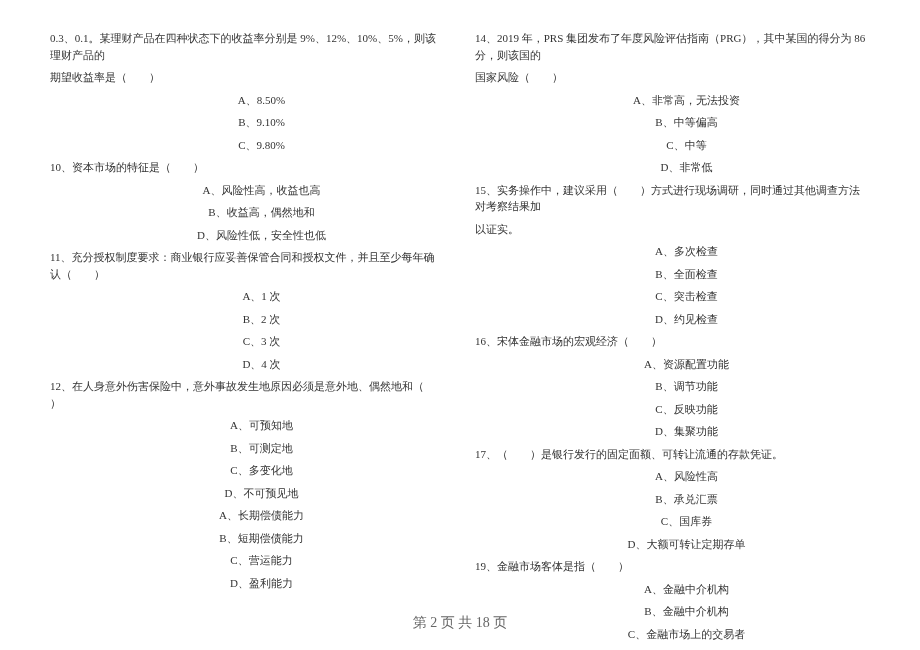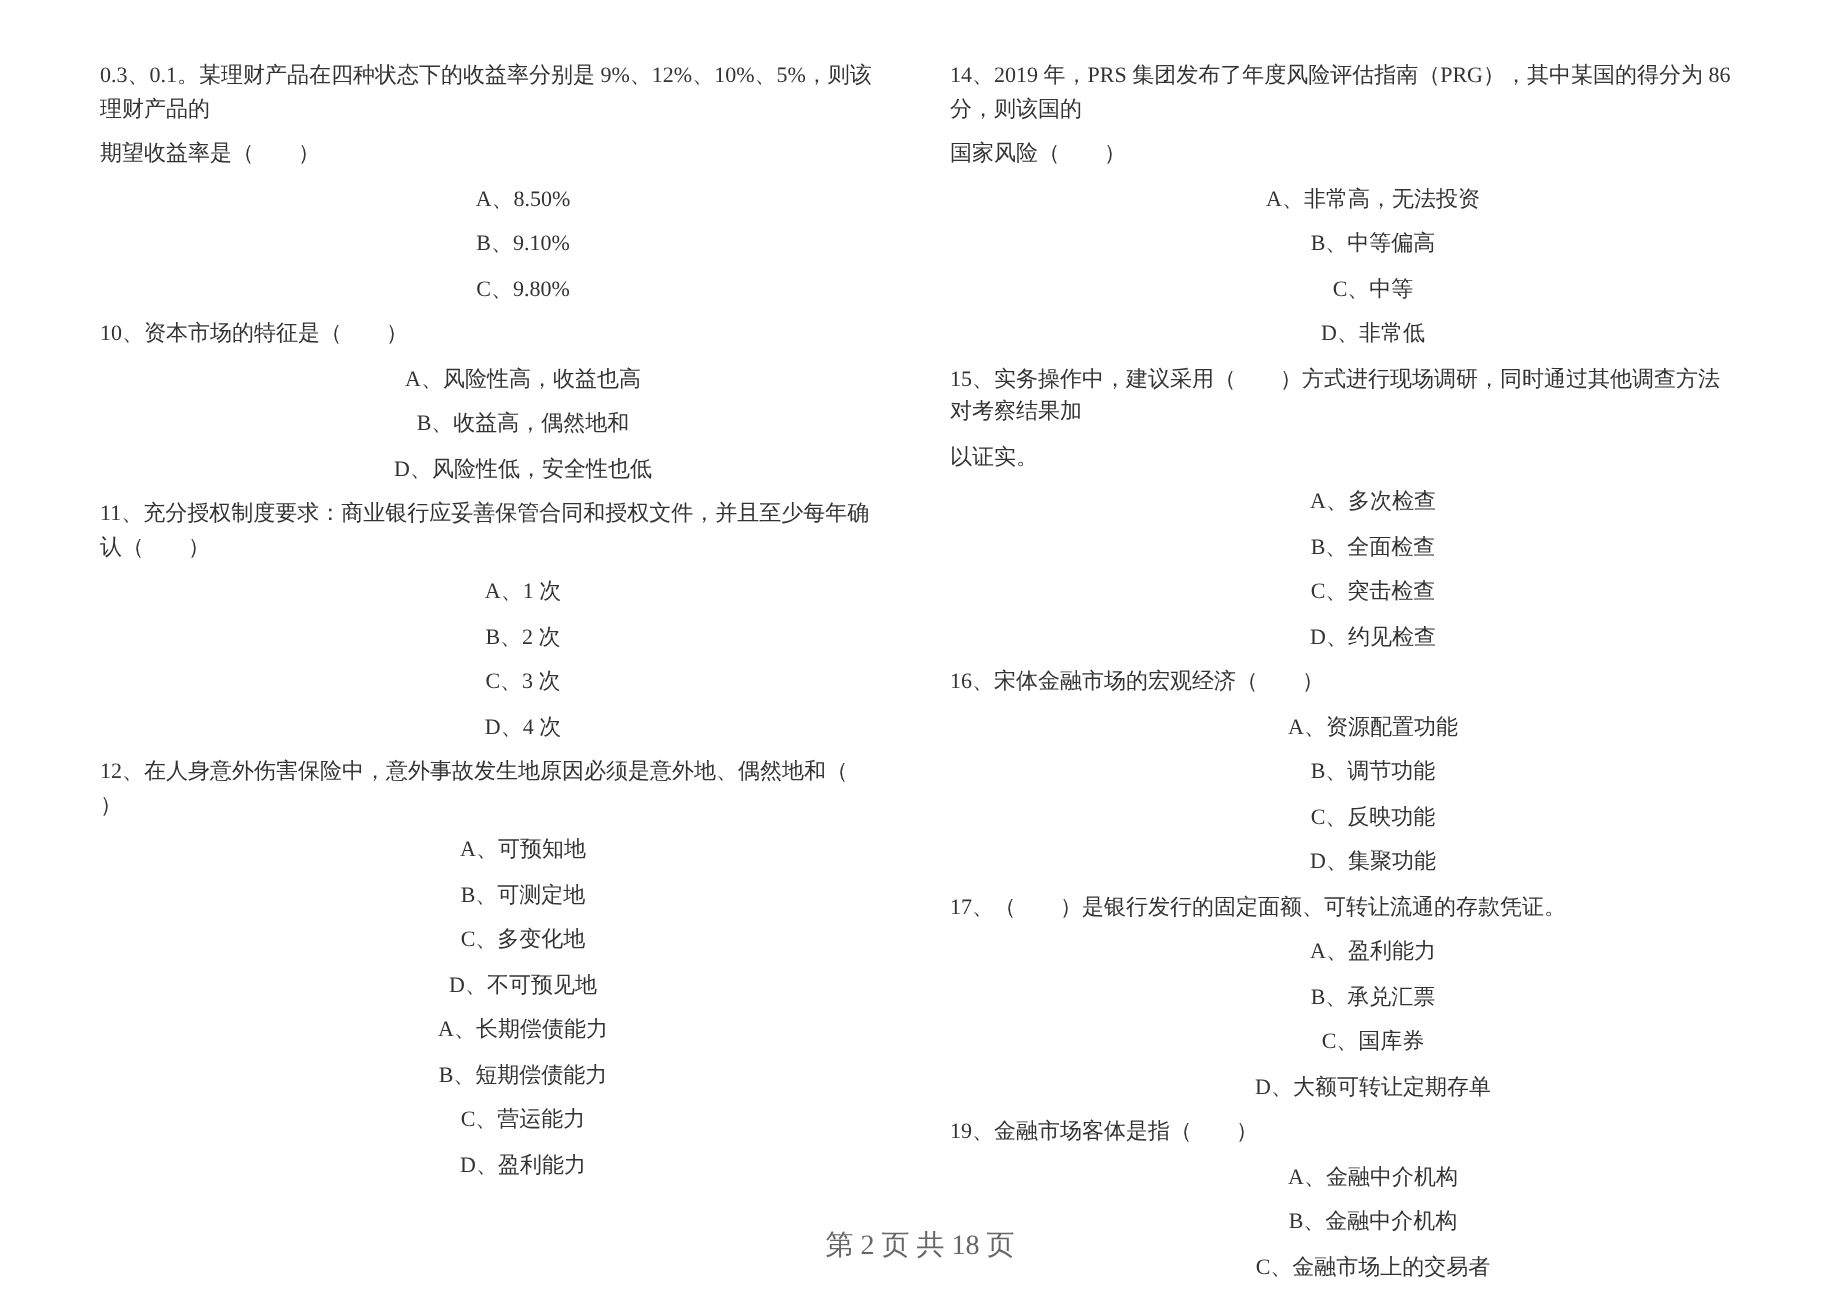--- a/index.html
+++ b/index.html
@@ -96,21 +96,21 @@
     <div class="option">C、突击检查</div>
     <div class="option">D、约见检查</div>
 
     <div class="stem">16、宋体金融市场的宏观经济（　　）</div>
     <div class="option">A、资源配置功能</div>
     <div class="option">B、调节功能</div>
     <div class="option">C、反映功能</div>
     <div class="option">D、集聚功能</div>
 
     <div class="stem">17、（　　）是银行发行的固定面额、可转让流通的存款凭证。</div>
-    <div class="option">A、盈利能力</div>
+    <div class="option">A、风险性高</div>
     <div class="option">B、承兑汇票</div>
     <div class="option">C、国库券</div>
     <div class="option">D、大额可转让定期存单</div>
 
     <div class="stem">19、金融市场客体是指（　　）</div>
     <div class="option">A、金融中介机构</div>
     <div class="option">B、金融中介机构</div>
     <div class="option">C、金融市场上的交易者</div>
 
   </div>

